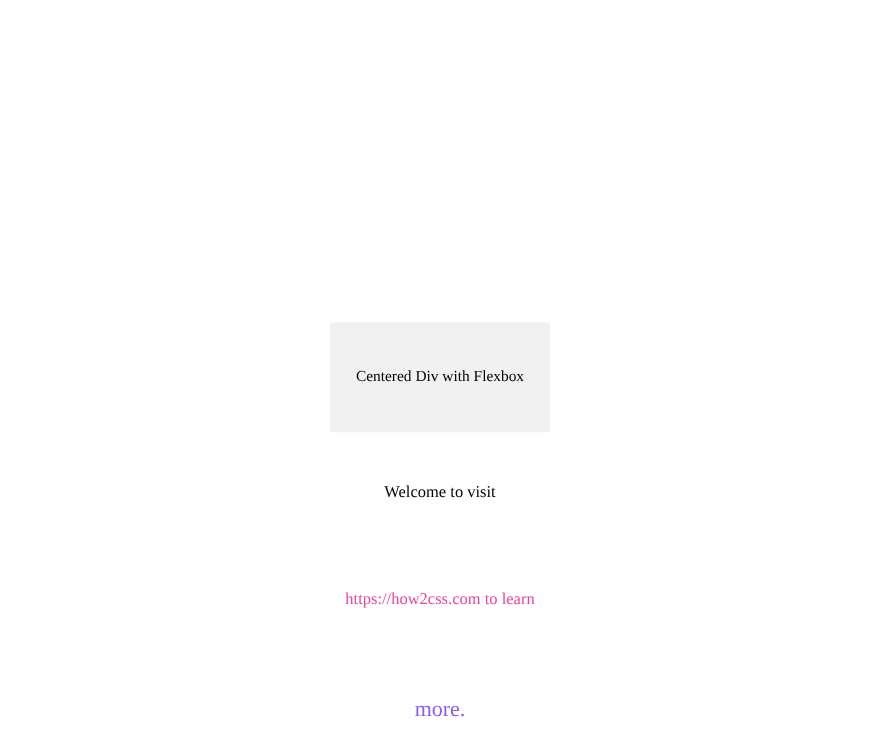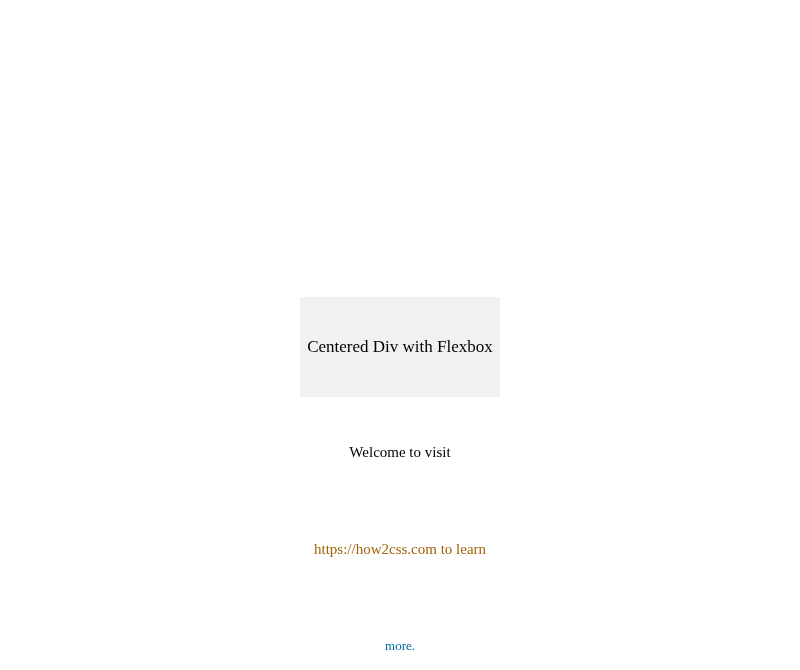--- a/index.html
+++ b/index.html
@@ -19,38 +19,38 @@
       padding-top: 280px;
     }
     .centered-box {
       background: #f1f1f1;
       width: 200px;
       height: 100px;
       display: flex;
       align-items: center;
       justify-content: center;
       text-align: center;
-      font-size: 17px;
+      font-size: 14px;
       color: #000000;
     }
     .text-line {
       font-size: 15px;
       color: #000000;
       text-align: center;
       margin-top: 47px;
     }
     .text-line-2 {
       font-size: 15px;
-      color: #a16207;
+      color: #ec4899;
       text-align: center;
       margin-top: 80px;
     }
     .text-line-3 {
-      font-size: 13px;
-      color: #0369a1;
+      font-size: 20px;
+      color: #8b5cf6;
       text-align: center;
       margin-top: 80px;
     }
   </style>
 </head>
 <body>
 
 <div class="centered-box">
   <span>Centered Div with Flexbox</span>
 </div>

